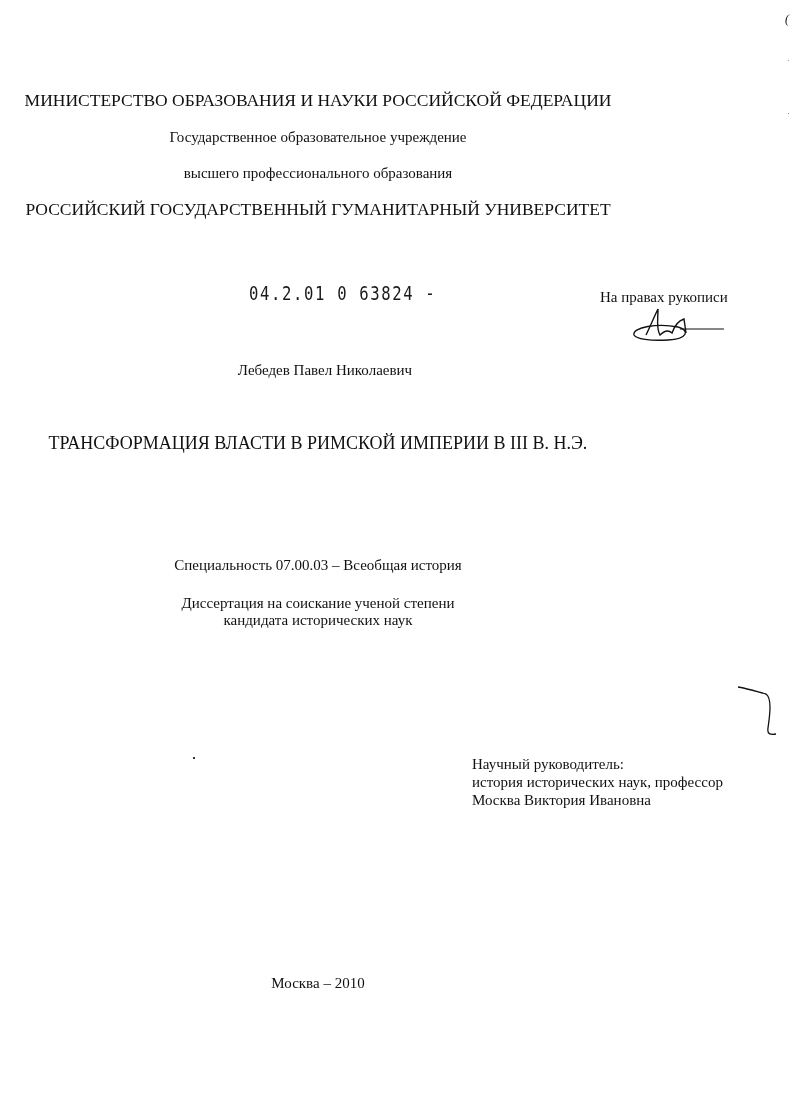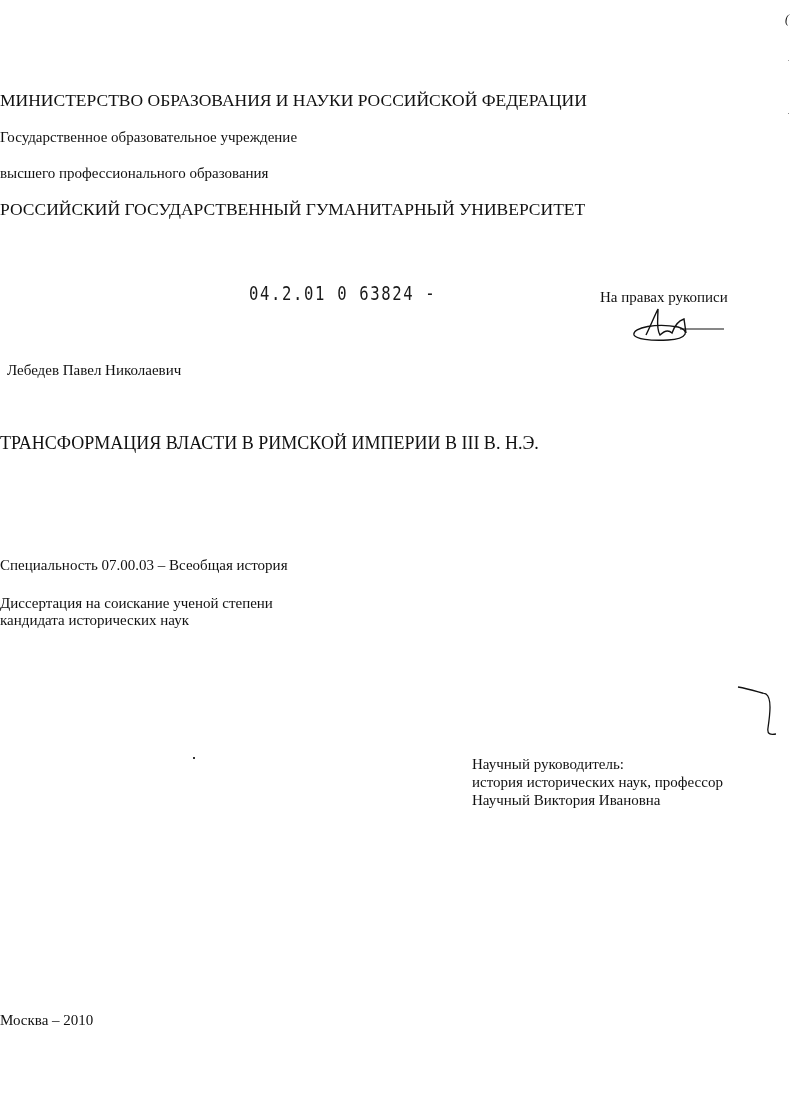--- a/index.html
+++ b/index.html
@@ -1,20 +1,20 @@
 <!DOCTYPE html>
 <html><head>
 <meta charset="utf-8">
 <style>
   html, body { margin: 0; padding: 0; background: #ffffff; }
   body {
     width: 793px; height: 1094px; position: relative; overflow: hidden;
     font-family: "Liberation Serif", "DejaVu Serif", serif; color: #111;
   }
-  .line { position: absolute; left: 0; width: 636px; white-space: nowrap; }
+  .line { position: absolute; left: 0; width: 636px; text-align: center; white-space: nowrap; }
   .t17 { font-size: 17.5px; }
   .t15 { font-size: 15px; }
   .abs { position: absolute; white-space: nowrap; }
   .code {
     font-family: "DejaVu Sans Mono", "Liberation Mono", monospace;
     font-size: 19px; letter-spacing: 2px; transform: scaleX(0.82); transform-origin: left top;
     color: #1a1a1a;
   }
   .mark { position: absolute; }
 </style>
@@ -46,19 +46,19 @@
 <div class="line t15" style="top:612px;">кандидата исторических наук</div>
 
 <svg class="mark" style="left:736px; top:684px;" width="40" height="56" viewBox="0 0 40 56">
   <path d="M2 3 C 14 5, 22 8, 30 10 C 36 14, 34 30, 32 44 C 31 50, 34 51, 40 50" fill="none" stroke="#111" stroke-width="1.3"></path>
 </svg>
 
 <div class="mark" style="left:193px; top:757px; width:2px; height:2px; background:#333;"></div>
 
 <div class="abs t15" style="left:472px; top:756px;">Научный руководитель:</div>
 <div class="abs t15" style="left:472px; top:774px;">история исторических наук, профессор</div>
-<div class="abs t15" style="left:472px; top:792px;">Научный Виктория Ивановна</div>
+<div class="abs t15" style="left:472px; top:792px;">Москва Виктория Ивановна</div>
 
-<div class="line t15" style="top:1012px;">Москва – 2010</div>
+<div class="line t15" style="top:975px;">Москва – 2010</div>
 
 <div class="abs" style="left:785px; top:12px; font-size:12px; font-style:italic;">(</div>
 <div class="abs" style="left:787px; top:55px; font-size:9px; color:#777;">·</div>
 <div class="abs" style="left:787px; top:108px; font-size:9px; color:#555;">·</div>
 
 </body></html>

